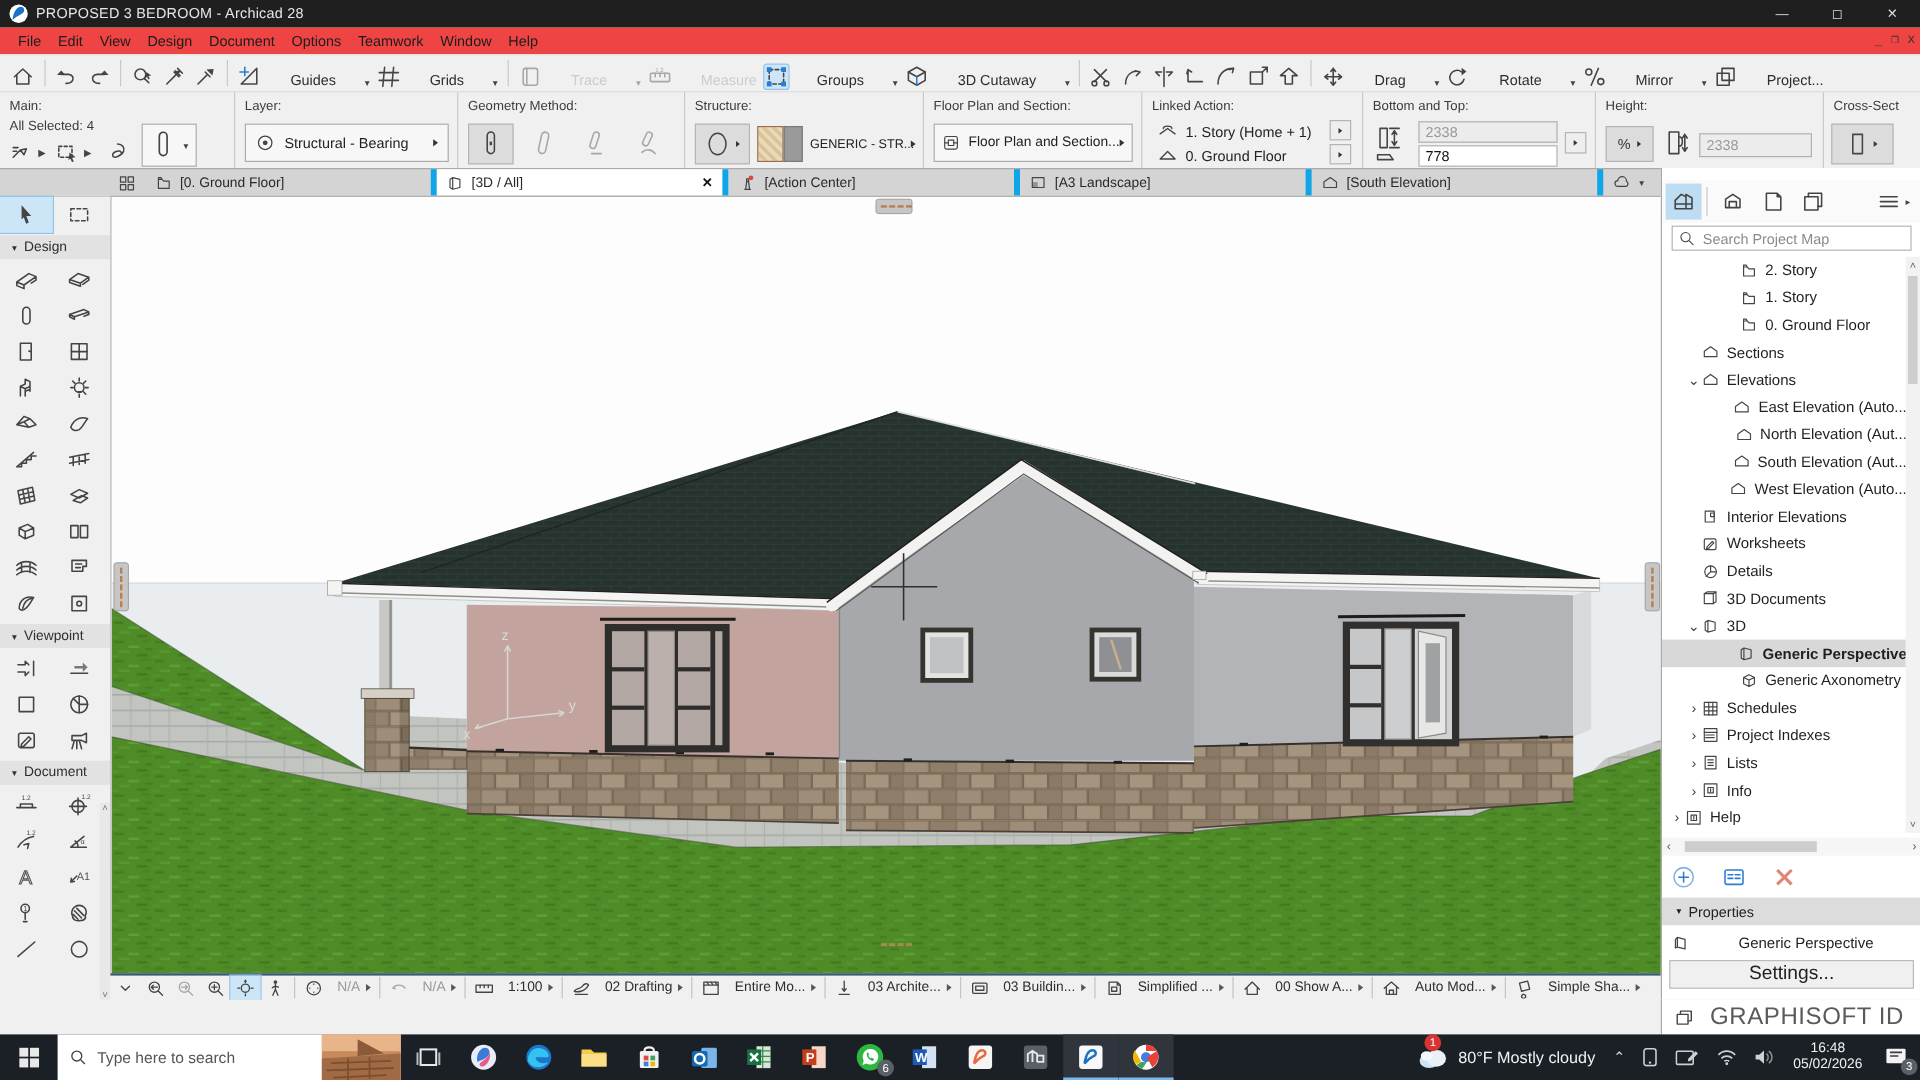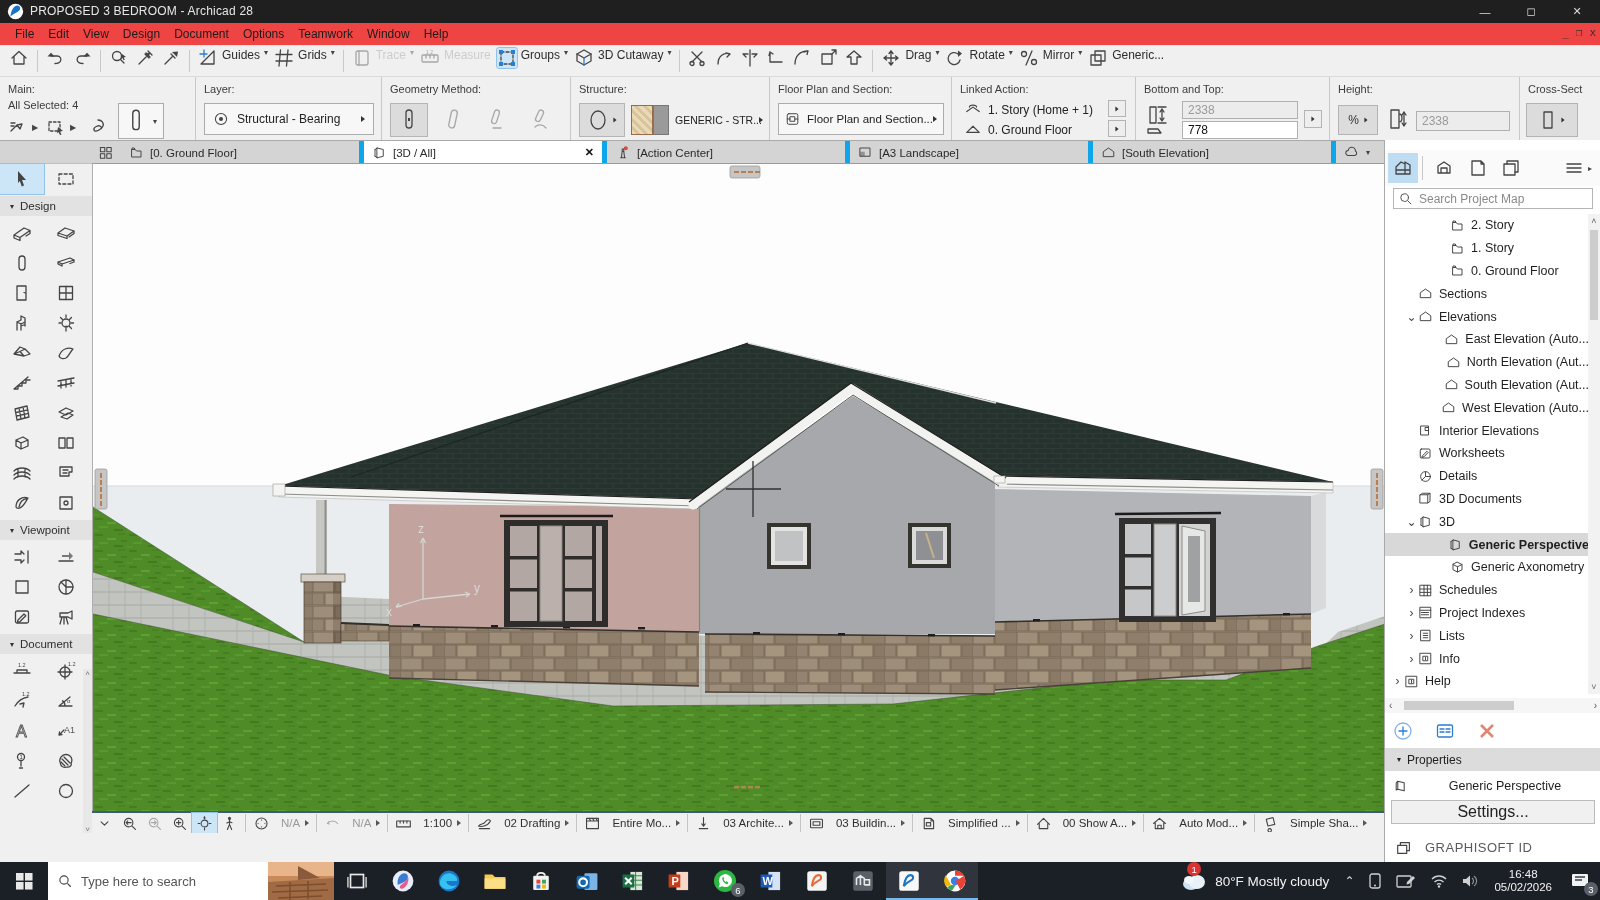--- a/index.html
+++ b/index.html
@@ -17,21 +17,21 @@
 #titlebar .title { position:absolute; left:30px; top:4px; letter-spacing:.2px; }
 #win-controls { position:absolute; right:0; top:0; height:23px; display:flex; }
 #win-controls .wbtn { width:46px; height:23px; display:flex; align-items:center; justify-content:center; color:#dcdcdc; font-size:11px; }
 
 #menubar { position:absolute; left:0; top:23px; width:1600px; height:23px; background:#ef4444; border-bottom:1px solid #e3e3e3; }
 #menu-items { display:flex; height:100%; align-items:center; padding-left:8px; }
 #menu-items span { padding:0 7px; font-size:12px; color:#1c1c1c; }
 #menu-mini { position:absolute; right:4px; top:3px; display:flex; gap:7px; color:#333; font-size:11px; font-family:"DejaVu Sans Mono",monospace; }
 
 #maintoolbar { position:absolute; left:0; top:46px; width:1600px; height:30px; background:#f0f0f0; display:flex; align-items:center; padding-left:6px; }
-.tb-item { display:flex; align-items:flex-start; height:26px; padding:0 3px; border-radius:2px; }
+.tb-item { display:flex; align-items:flex-end; height:26px; padding:0 3px; border-radius:2px;gap:20px; }
 .tb-item.active > span:first-child { background:#cde6f7; outline:1px solid #91c3e8; border-radius:2px; }
 .tb-item .lbl { font-size:12px; color:#2d2d2d; margin-left:4px; }
 .tb-item.disabled .lbl { color:#9b9b9b; }
 .tb-sep { width:1px; height:22px; background:#c9c9c9; margin:0 5px; }
 .dd { font-size:8px; color:#444; margin-left:4px; }
 
 #infobar { position:absolute; left:0; top:76px; width:1600px; height:64px; background:#f0f0f0; border-top:1px solid #dcdcdc; font-size:11px; color:#3c3c3c; }
 .ib-sec { position:absolute; top:0; height:64px; border-right:1px solid #c8c8c8; }
 .ib-sec span { white-space:nowrap; }
 .ib-label { position:absolute; left:8px; top:6px; white-space:nowrap; }
@@ -76,21 +76,21 @@
 .tree-lbl { margin-left:6px; white-space:nowrap; }
 #np-vscroll { position:absolute; right:0; top:74px; width:12px; height:480px; background:#f2f2f2; }
 #np-hscroll { position:absolute; left:0; top:558px; width:216px; height:15px; background:#f6f6f6; display:flex; align-items:center; }
 #np-btns { position:absolute; left:8px; top:578px; width:200px; height:26px; display:flex; align-items:center; gap:22px; }
 #np-props-header { position:absolute; left:0; top:608px; width:216px; height:23px; background:#dcdcdc; display:flex; align-items:center; font-size:12px; color:#222; }
 #np-props-row { position:absolute; left:0; top:634px; width:216px; height:24px; display:flex; align-items:center; font-size:12.5px; color:#1f1f1f; }
 #np-settings { position:absolute; left:6px; top:660px; width:204px; height:24px; background:#f0f0f0; border:1px solid #bbb; display:flex; align-items:center; justify-content:center; font-size:16px; color:#222; }
 
 #bottomstrip { position:absolute; left:0; top:833px; width:1384px; height:29px; background:#f0f0f0; }
 #graphisoft { position:absolute; left:1384px; top:833px; width:216px; height:29px; background:#fff; border-left:1px solid #a9a9a9; display:flex; align-items:center; }
-#graphisoft .gtext { font-size:13px; color:#5a5a5a; letter-spacing:.5px; margin-left:12px; }
+#graphisoft .gtext { font-size:20px; color:#5a5a5a; letter-spacing:.5px; margin-left:12px; }
 
 #taskbar { position:absolute; left:0; top:862px; width:1600px; height:38px; background:#1b1f26; display:flex; align-items:center; color:#eee; }
 #tb-start { width:48px; height:38px; display:flex; align-items:center; justify-content:center; }
 #tb-search { width:286px; height:38px; background:#fff; display:flex; align-items:center; position:relative; }
 #tb-search .ph { color:#555; font-size:13px; margin-left:8px; }
 #tb-search .simg { position:absolute; right:0; top:0; width:66px; height:38px; }
 .tk-icon { width:46px; height:38px; display:flex; align-items:center; justify-content:center; position:relative; }
 .tk-icon.open { background:#30353d; box-shadow:inset 0 -2px 0 #76b9ed; }
 .badge { position:absolute; top:3px; right:6px; background:#d83434; color:#fff; border-radius:50%; width:14px; height:14px; font-size:9.5px; display:flex; align-items:center; justify-content:center; }
 .badge.grey { background:#5a6068; }
@@ -338,21 +338,21 @@
         <span class="lbl">Mirror</span>
         <span class="dd">▾</span>
       </div>
       <div class="tb-item">
         <span>
           <svg class="icon" width="20" height="20" viewBox="0 0 20 20">
             <rect class="s" x="3" y="7" width="10" height="10"></rect>
             <rect class="s" x="7" y="3" width="10" height="10"></rect>
           </svg>
         </span>
-        <span class="lbl">Generic...</span>
+        <span class="lbl">Project...</span>
       </div>
     </div>
 
   <div id="infobar">
     <div class="ib-sec" style="left:0;width:196px">
       <span class="ib-label">Main:</span>
       <span class="ib-label" style="top:22px">All Selected: 4</span>
       <div class="ib-btn" style="left:6px;top:38px;width:34px;height:24px;background:none;border:none">
           <svg class="icon" width="20" height="20" viewBox="0 0 20 20">
             <path class="s" d="M3,14 L9,8 M9,8 L14,7 L12,12 Z"></path>

